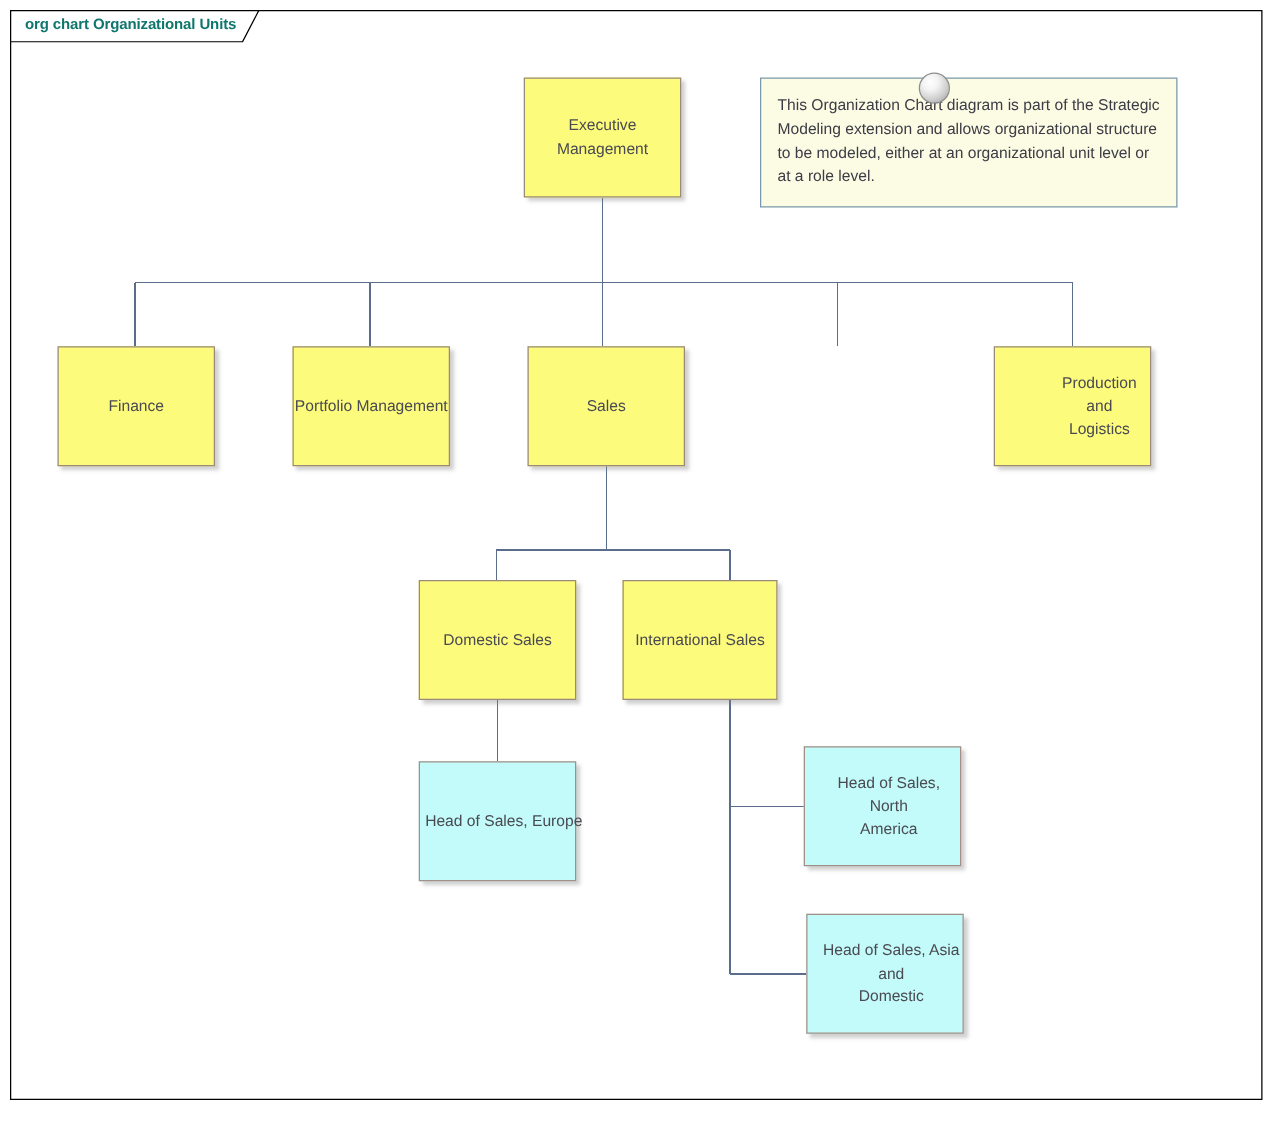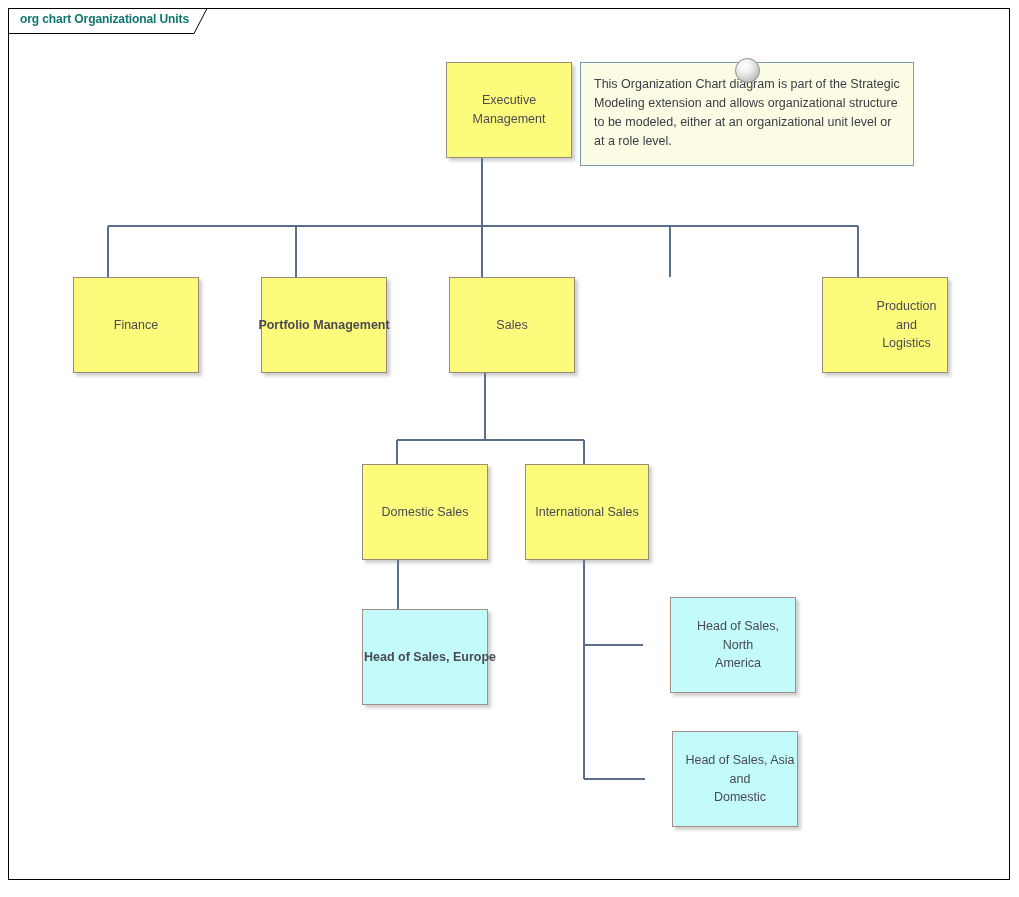--- a/index.html
+++ b/index.html
@@ -74,51 +74,50 @@
     border: 1px solid #9a8a79;
     display: flex;
     align-items: center;
     justify-content: center;
     text-align: center;
     font-size: 12.5px;
     color: #4a4a52;
     line-height: 1.5;
     z-index: 3;
     box-shadow: 3px 3px 3px rgba(130,130,130,0.38);
-    margin-left: 27px;
   }
   .node .node-label {
     display: block;
     padding: 0 2px;
     white-space: pre-line;
   }
   .node.unit {
     background: #fdfb7c;
   }
   .node.role {
     background: #c2fbf9;
     border-color: #a38f86;
     padding-left: 10px;
   }
   .node.overflow .node-label {
     white-space: nowrap;
-    font-weight: bold;
   }
 
   
   .note {
     position: absolute;
     box-sizing: border-box;
     background: #fcfce4;
     border: 1px solid #7a99ae;
     z-index: 3;
     padding: 12px 13px 10px 13px;
     font-size: 12.5px;
     color: #3c3c46;
     line-height: 1.52;
+    margin-left: 28px;
   }
   .note-pin {
     position: absolute;
     width: 25px;
     height: 25px;
     border-radius: 50%;
     z-index: 5;
     background: radial-gradient(circle at 36% 30%, #ffffff 0%, #f2f2f2 30%, #cfcfcf 62%, #9a9a9a 100%);
     border: 1px solid #8d8d8d;
     box-sizing: border-box;

